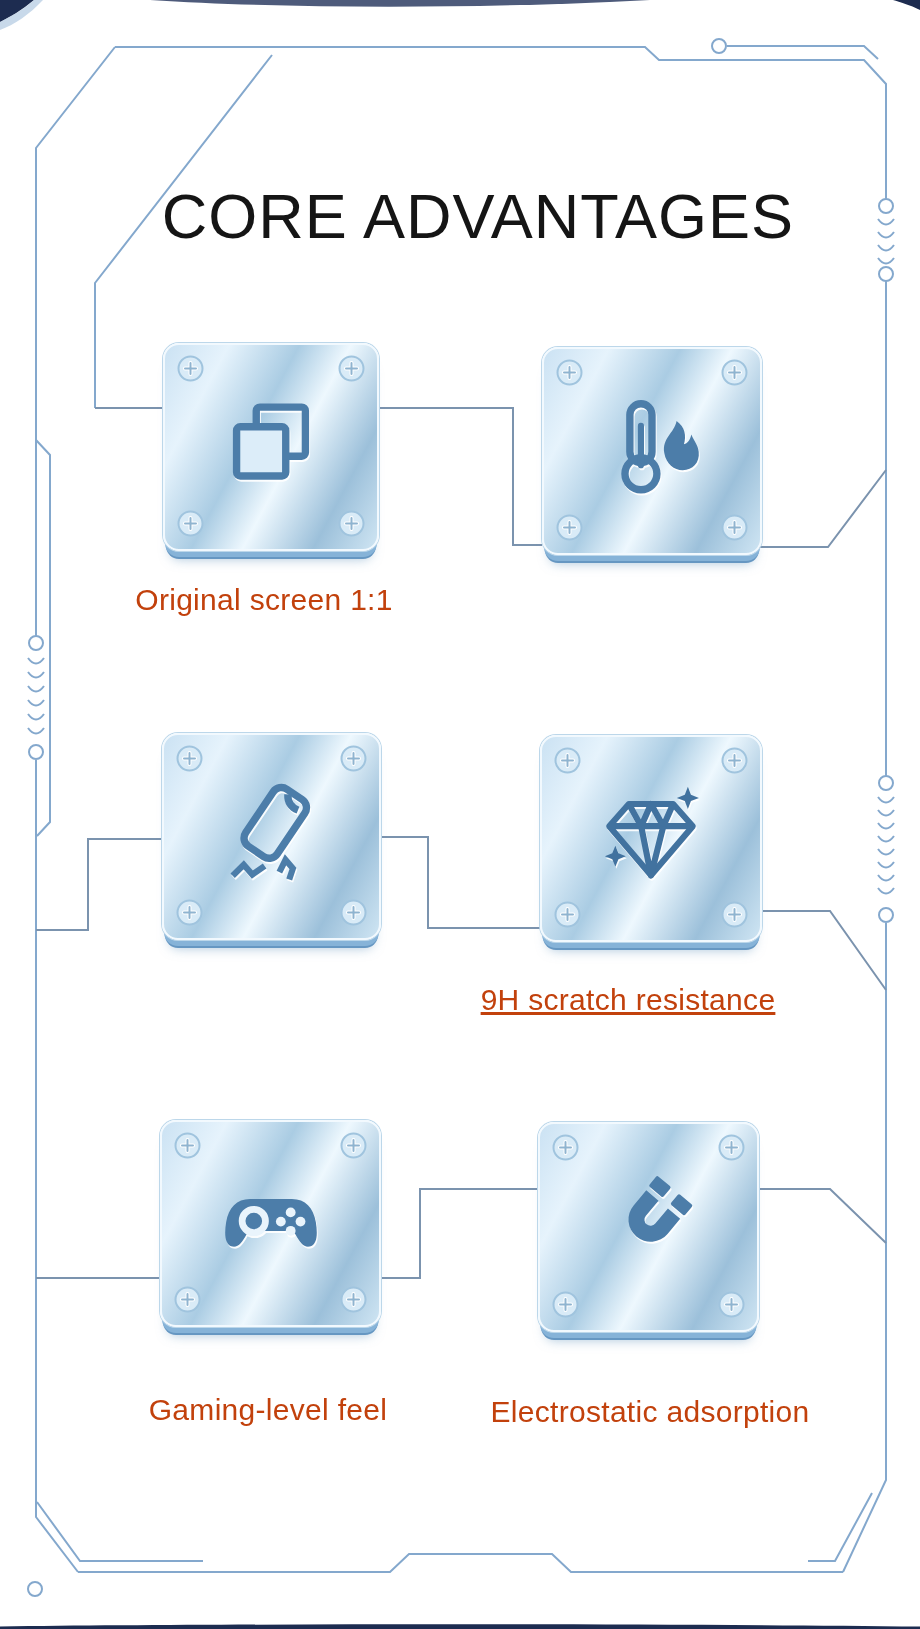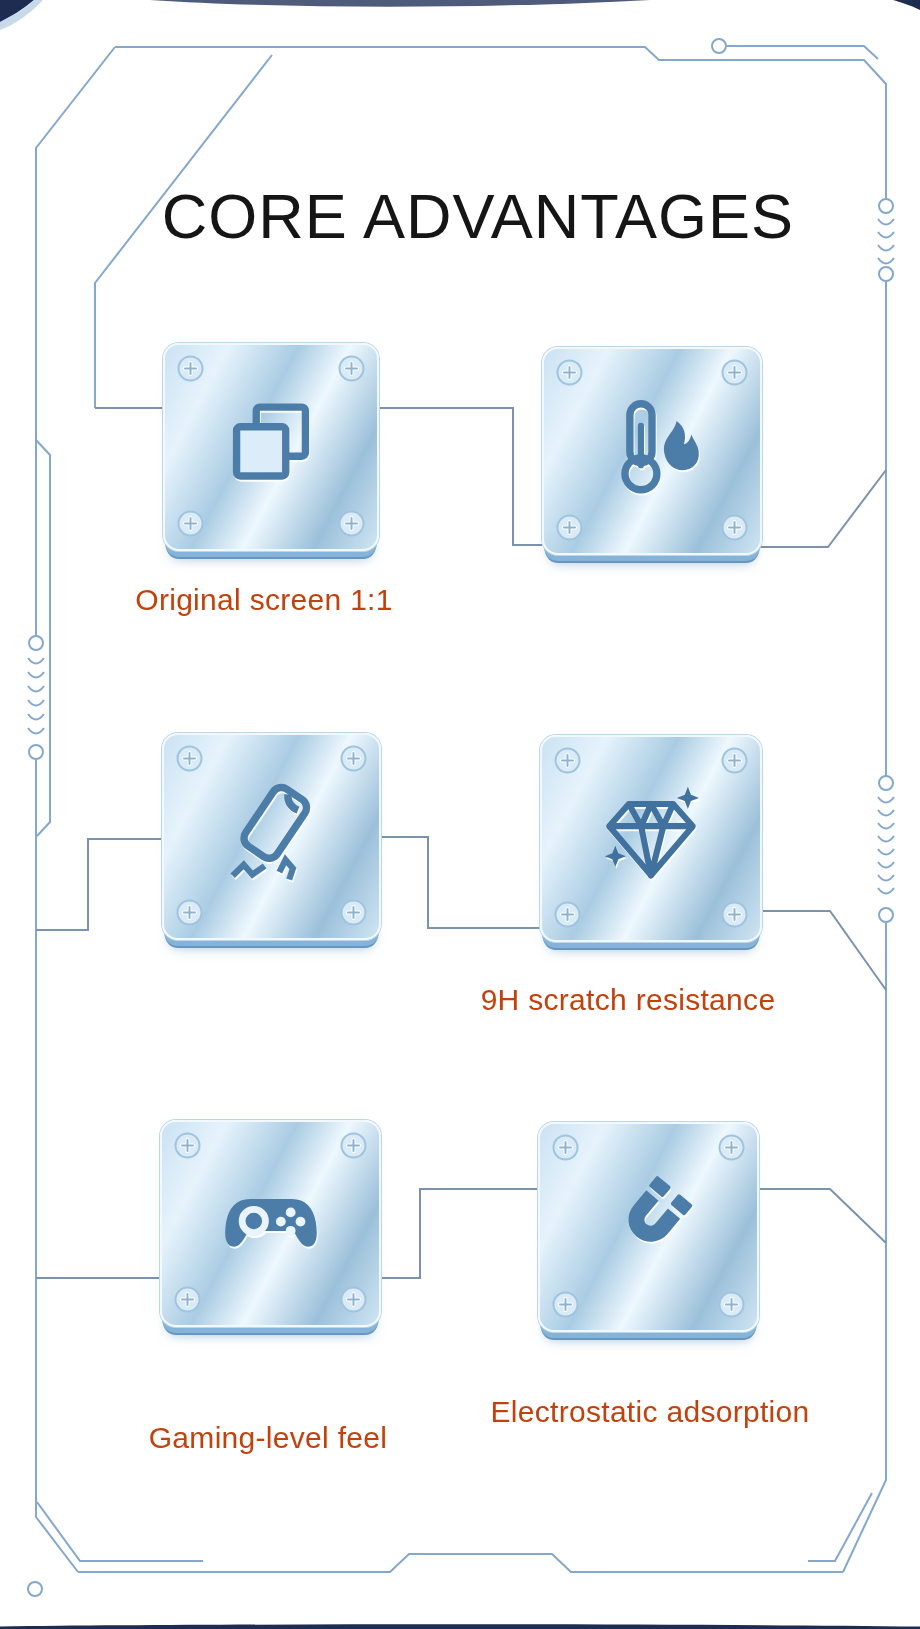--- a/index.html
+++ b/index.html
@@ -225,21 +225,21 @@
       <g fill="none" stroke="#41729f" stroke-width="5" stroke-linejoin="round">
         <path d="M14,40 L30,22 H66 L82,40 L48,80 Z"></path>
         <path d="M14,40 H82"></path>
         <path d="M30,22 L40,40 L48,22 L58,40 L66,22"></path>
         <path d="M40,40 L48,80 L58,40"></path>
       </g>
       <path d="M78,8 L80.5,14.5 L87,17 L80.5,19.5 L78,26 L75.5,19.5 L69,17 L75.5,14.5 Z" fill="#41729f"></path>
       <path d="M19,56 L21.5,62 L27.5,64.5 L21.5,67 L19,73 L16.5,67 L10.5,64.5 L16.5,62 Z" fill="#41729f"></path>
     </svg>
   </div>
-  <div class="tile-label" style="left:628px;top:983px;">9H scratch resistance</div>
+  <div class="tile-label" style="left:628px;top:983px;text-decoration:underline;">9H scratch resistance</div>
 
   <div class="tile" style="left:160px;top:1120px;width:217px;height:203px;">
     <svg class="screw tl" viewBox="0 0 27 27">
         <use href="#screw-def"></use>
       </svg>
     <svg class="screw tr" viewBox="0 0 27 27">
         <use href="#screw-def"></use>
       </svg>
     <svg class="screw bl" viewBox="0 0 27 27">
         <use href="#screw-def"></use>
@@ -249,21 +249,21 @@
       </svg>
     <svg class="tile-icon" viewBox="0 0 96 96">
       <path d="M31,30 h34 c11,0 17.5,7 19.5,19 c1.6,10 1,18.5 -5,19.8 c-5,1 -8.2,-4 -11.2,-9.2 c-1.5,-2.6 -3,-3.4 -6,-3.4 h-28.6 c-3,0 -4.5,.8 -6,3.4 c-3,5.2 -6.2,10.2 -11.2,9.2 c-6,-1.3 -6.6,-9.8 -5,-19.8 c2,-12 8.5,-19 19.5,-19 z" fill="#4c7da9"></path>
       <circle cx="34" cy="48" r="9.5" fill="none" stroke="#e9f4fc" stroke-width="5.5"></circle>
       <circle cx="64" cy="41" r="4" fill="#e9f4fc"></circle>
       <circle cx="72" cy="48.5" r="4" fill="#e9f4fc"></circle>
       <circle cx="64" cy="56" r="4" fill="#e9f4fc"></circle>
       <circle cx="56" cy="48.5" r="4" fill="#e9f4fc"></circle>
     </svg>
   </div>
-  <div class="tile-label" style="left:268px;top:1393px;margin-top:28px;">Gaming-level feel</div>
+  <div class="tile-label" style="left:268px;top:1393px;">Gaming-level feel</div>
 
   <div class="tile" style="left:538px;top:1122px;width:217px;height:206px;">
     <svg class="screw tl" viewBox="0 0 27 27">
         <use href="#screw-def"></use>
       </svg>
     <svg class="screw tr" viewBox="0 0 27 27">
         <use href="#screw-def"></use>
       </svg>
     <svg class="screw bl" viewBox="0 0 27 27">
         <use href="#screw-def"></use>

